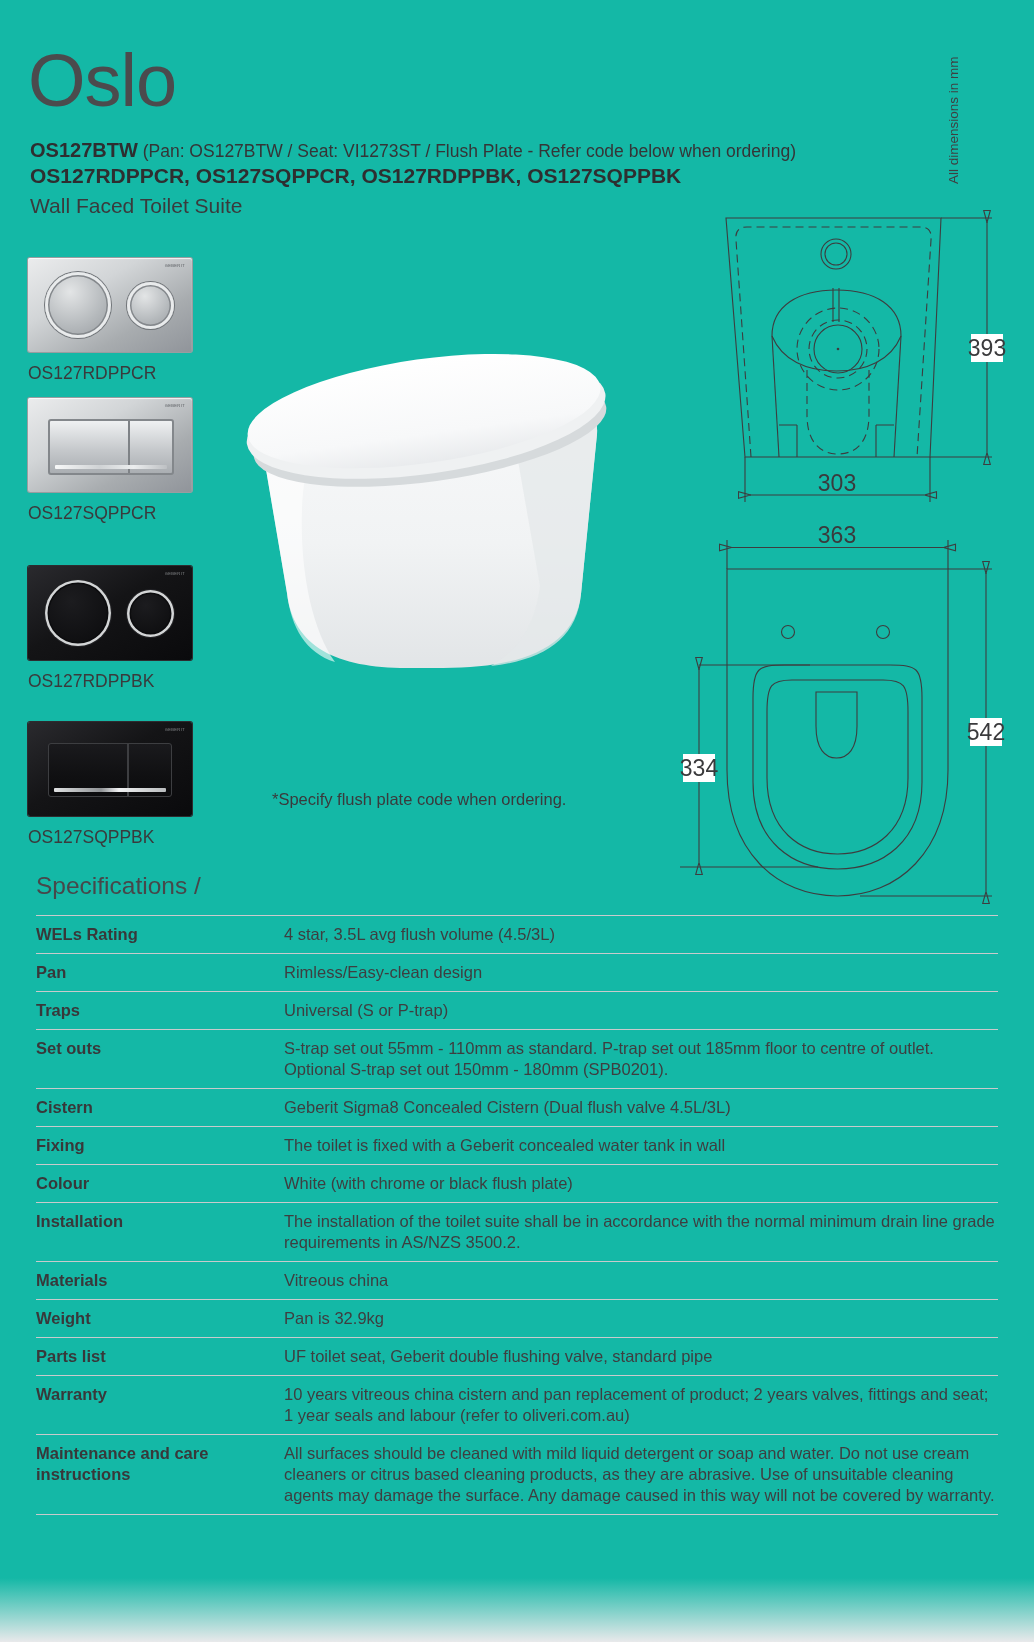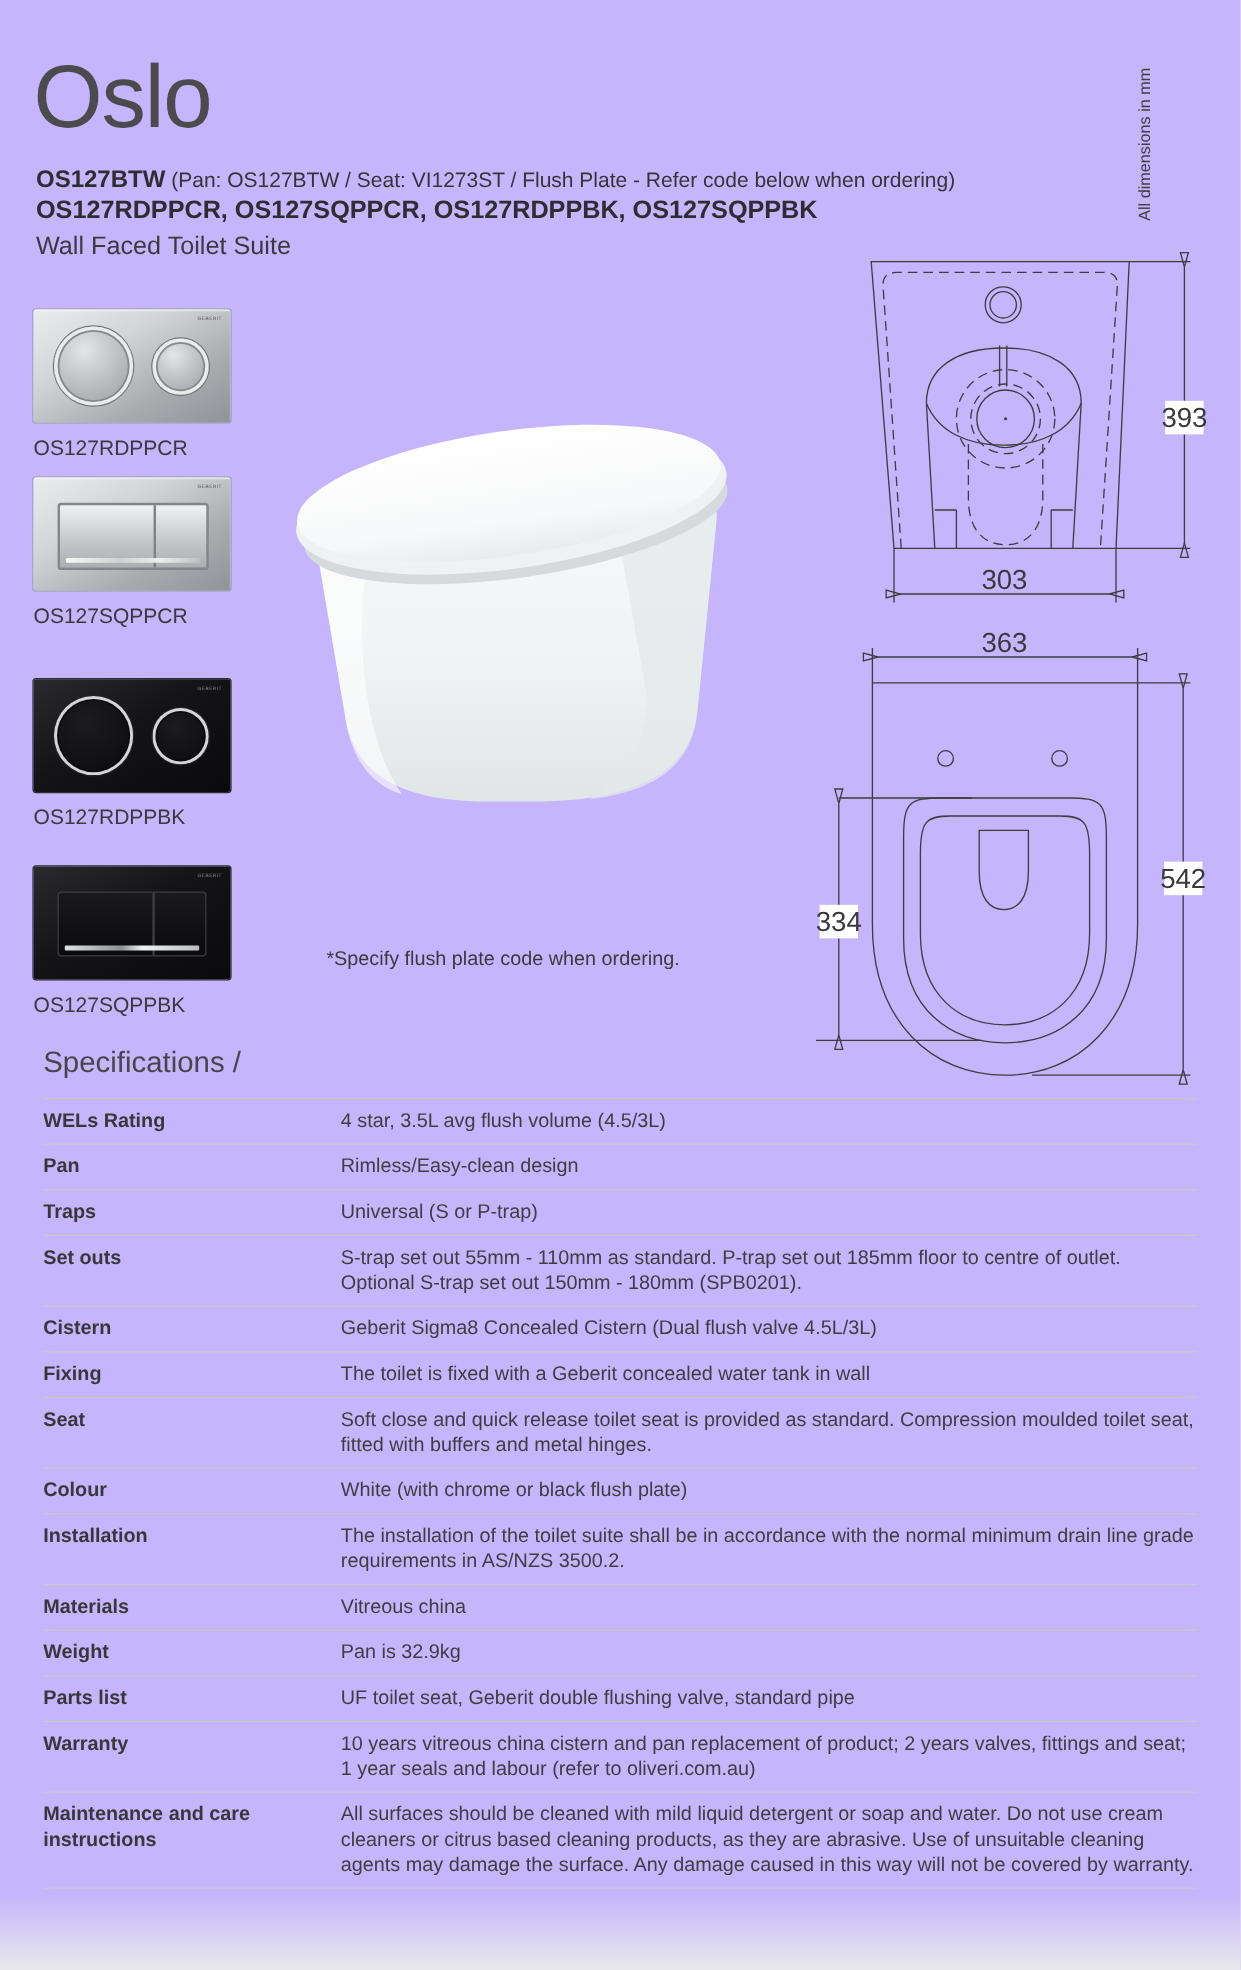--- a/index.html
+++ b/index.html
@@ -1,17 +1,17 @@
 <!DOCTYPE html>
 <html><head>
 <meta charset="utf-8">
 <style>
   html,body { margin:0; padding:0; background:#ffffff; }
   .sheet {
-    position:relative; width:1034px; height:1642px; background:#c4b5fd;
+    position:relative; width:1034px; height:1642px; background:#14b8a6;
     font-family:"Liberation Sans", sans-serif; color:#3d3d3f; overflow:hidden;
   }
   .abs { position:absolute; }
 
   
   .title { left:28px; top:38px; font-size:74px; letter-spacing:-1px; color:#4b4b4d; font-weight:400; }
   .code-line1 { left:30px; top:139px; font-size:17.5px; color:#353537; white-space:nowrap; }
   .code-line1 .code-bold { font-size:20px; font-weight:700; color:#2e2e30; }
   .code-line2 { left:30px; top:164px; font-size:21px; font-weight:700; color:#2e2e30; white-space:nowrap; }
   .subtitle { left:30px; top:194px; font-size:21px; color:#3a3a3c; }
@@ -254,24 +254,20 @@
       </div>
     <div class="spec-row">
         <div class="spec-label">Cistern</div>
         <div class="spec-value">Geberit Sigma8 Concealed Cistern (Dual flush valve 4.5L/3L)</div>
       </div>
     <div class="spec-row">
         <div class="spec-label">Fixing</div>
         <div class="spec-value">The toilet is fixed with a Geberit concealed water tank in wall</div>
       </div>
     <div class="spec-row">
-        <div class="spec-label">Seat</div>
-        <div class="spec-value">Soft close and quick release toilet seat is provided as standard. Compression moulded toilet seat, fitted with buffers and metal hinges.</div>
-      </div>
-    <div class="spec-row">
         <div class="spec-label">Colour</div>
         <div class="spec-value">White (with chrome or black flush plate)</div>
       </div>
     <div class="spec-row">
         <div class="spec-label">Installation</div>
         <div class="spec-value">The installation of the toilet suite shall be in accordance with the normal minimum drain line grade requirements in AS/NZS 3500.2.</div>
       </div>
     <div class="spec-row">
         <div class="spec-label">Materials</div>
         <div class="spec-value">Vitreous china</div>

